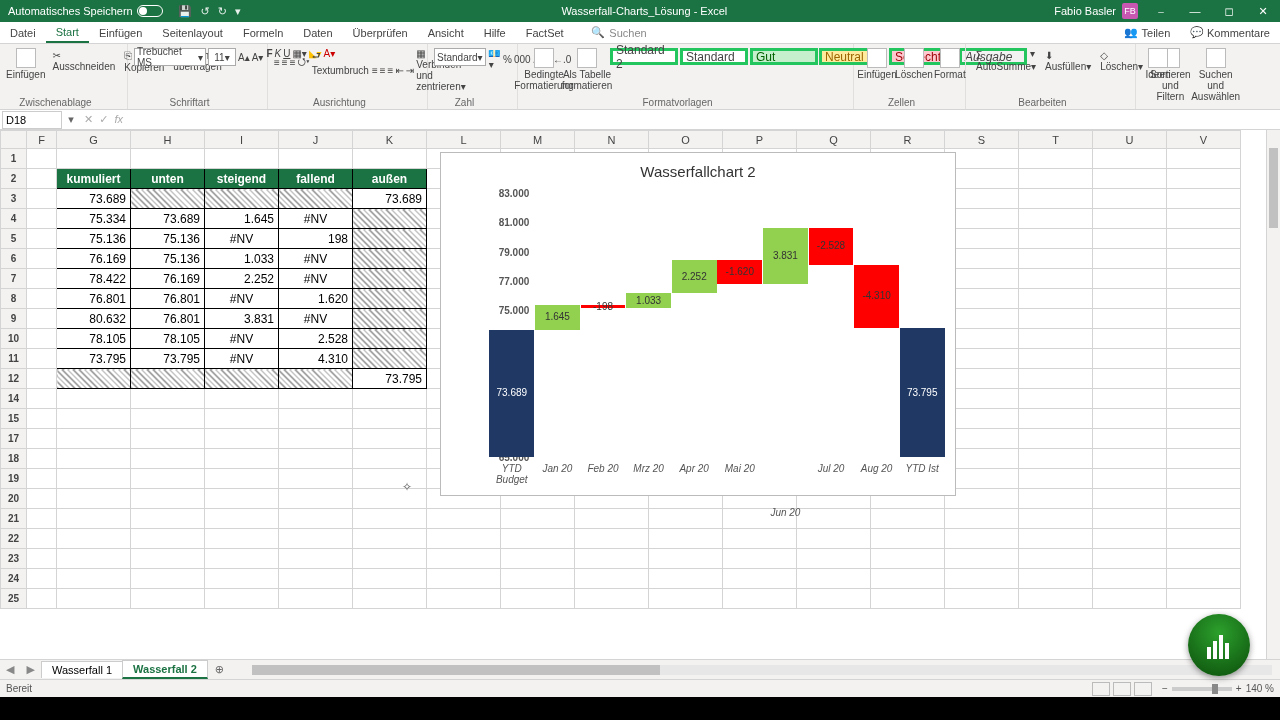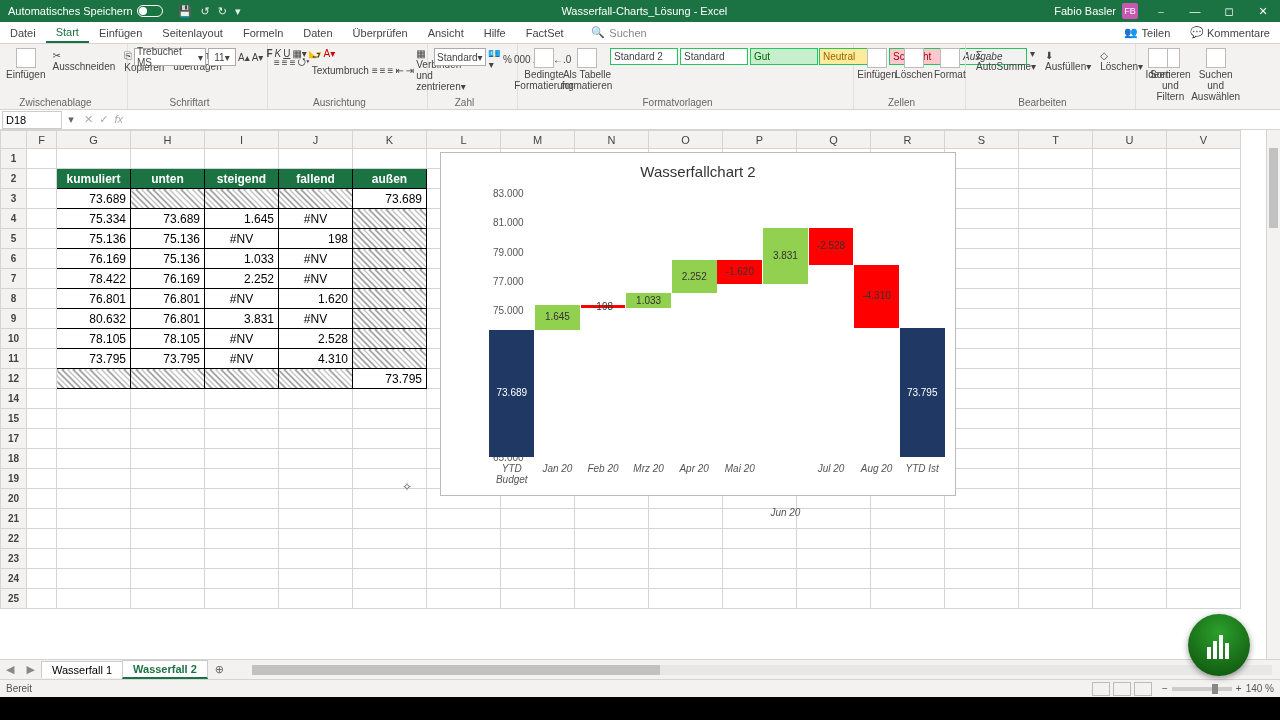--- a/index.html
+++ b/index.html
@@ -32,21 +32,21 @@
 .ribbon .group { border-right: 1px solid #e1dfdd; padding: 2px 6px 0 6px; display: flex; flex-direction: column; position: relative; }
 .ribbon .group .label { position: absolute; bottom: 1px; left: 0; right: 16px; text-align: center; font-size: 10px; color: #666; }
 .ribbon .group .content { flex: 1; display: flex; align-items: flex-start; gap: 3px; padding-top: 2px; }
 .ribbon .bigbtn { display: flex; flex-direction: column; align-items: center; justify-content: center; width: 40px; text-align: center; gap: 1px; }
 .ribbon .bigbtn .ico { width: 20px; height: 20px; background: #fff; border: 1px solid #bbb; }
 .ribbon .col { display: flex; gap: 1px; }
 .ribbon .row { display: flex; gap: 2px; align-items: center; }
 .ribbon .smallbtn { padding: 1px 3px; border: 1px solid transparent; }
 .ribbon select, .ribbon .combo { height: 18px; border: 1px solid #ababab; background: #fff; font-size: 10px; padding: 0 2px; }
 .ribbon .combo { display: inline-flex; align-items: center; justify-content: center; }
-.ribbon .stylecell { width: 68px; height: 17px; border: 1px solid #22c55e; background: #fff; font-size: 10px; padding: 1px 3px; display: flex; align-items: center; }
+.ribbon .stylecell { width: 68px; height: 17px; border: 3px solid #22c55e; background: #fff; font-size: 12px; padding: 1px 3px; display: flex; align-items: center; }
 .ribbon .stylecell.std2 { background: #fff; }
 .ribbon .stylecell.neutral { background: #ffeb9c; color: #9c6500; }
 .ribbon .stylecell.standard { background: #fff; }
 .ribbon .stylecell.schlecht { background: #ffc7ce; color: #9c0006; }
 .ribbon .stylecell.gut { background: #c6efce; color: #006100; }
 .ribbon .stylecell.ausgabe { background: #f2f2f2; font-style: italic; }
 
 
 .formulabar { height: 20px; border-bottom: 1px solid #d4d4d4; display: flex; align-items: center; }
 .formulabar .namebox { width: 60px; height: 18px; border: 1px solid #ccc; margin: 0 2px; padding-left: 3px; display: flex; align-items: center; font-size: 11px; background: #fff; }
@@ -63,21 +63,21 @@
 table.sheet td { padding: 0 4px; text-align: right; font-family: "Trebuchet MS", sans-serif; font-size: 12px; }
 table.sheet td.hatched { background: repeating-linear-gradient(45deg,#888 0,#888 1px,#fff 1px,#fff 4px); }
 table.sheet td.hdrcell { background: #1b7243; color: #fff; font-weight: bold; text-align: center; border: 1px solid #000; }
 table.sheet td.databox { border: 1px solid #000; }
 table.sheet td.nv { text-align: center; }
 
 
 .chart { position: absolute; left: 440px; top: 22px; width: 516px; height: 344px; background: #fff; border: 1px solid #bbb; }
 .chart .title { text-align: center; font-size: 15px; color: #333; padding: 10px 0 6px 0; font-weight: 500; }
 .chart .plot { position: absolute; left: 48px; right: 12px; top: 40px; bottom: 40px; }
-.chart .ylab { position: absolute; left: 4px; font-size: 10px; color: #555; transform: translateY(-50%); width: 42px; text-align: left; }
+.chart .ylab { position: absolute; left: 4px; font-size: 10px; color: #555; transform: translateY(-50%); width: 42px; text-align: center; font-weight: bold; }
 .chart .bar { position: absolute; }
 .chart .bar.total { background: #1f3864; }
 .chart .bar.up { background: #92d050; }
 .chart .bar.down { background: #ff0000; }
 .chart .barlabel { position: absolute; font-size: 10px; color: #333; white-space: nowrap; transform: translateX(-50%); }
 .chart .barlabel.white { color: #fff; }
 .chart .xlab { position: absolute; font-size: 10px; color: #555; transform: translateX(-50%); text-align: center; width: 48px; font-style: italic; }
 
 
 .sheettabs { height: 20px; border-top: 1px solid #d4d4d4; display: flex; align-items: center; font-size: 11px; background: #f3f2f1; }

